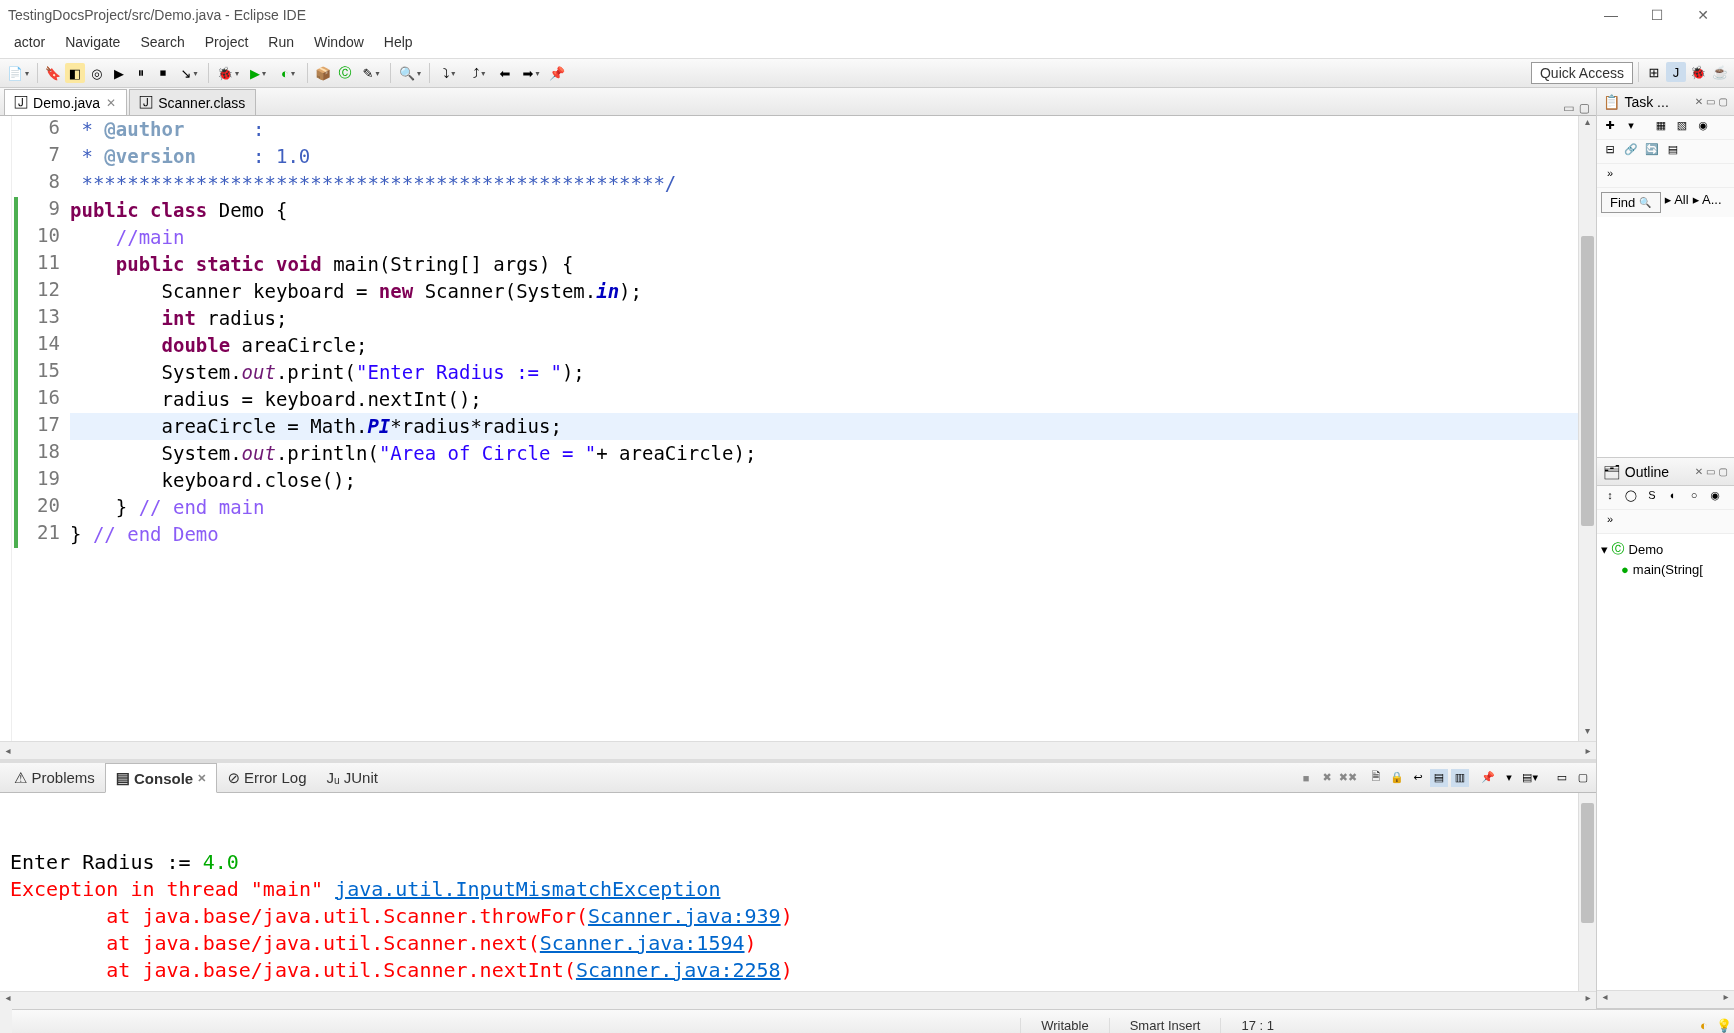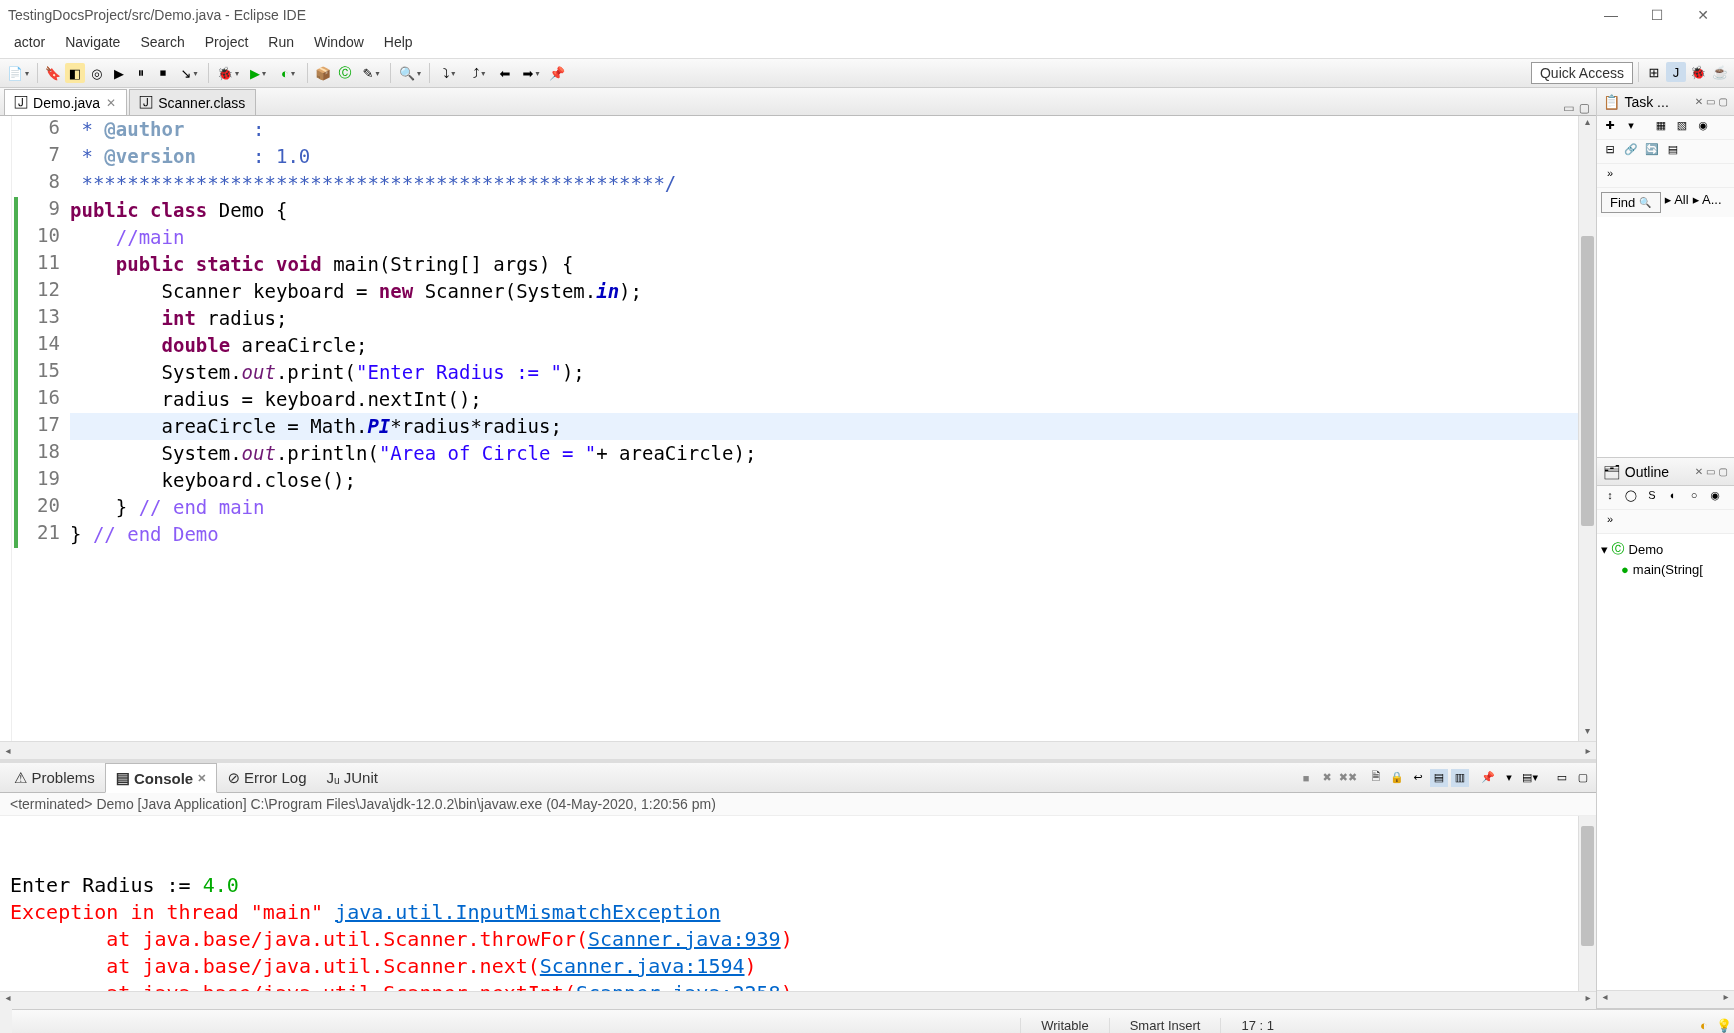--- a/index.html
+++ b/index.html
@@ -226,21 +226,20 @@
           <span class="btn" style="background:#cde">▥</span>
           <span style="width:4px"></span>
           <span class="btn">📌</span>
           <span class="btn">▾</span>
           <span class="btn">▤▾</span>
           <span style="width:8px"></span>
           <span class="btn">▭</span>
           <span class="btn">▢</span>
         </div>
       </div>
-      <div class="console-header">&lt;terminated&gt; Demo [Java Application] C:\Program Files\Java\jdk-12.0.2\bin\javaw.exe (04-May-2020, 1:20:56 pm)</div>
       <div class="console-body" id="console-body">
         <div>Enter Radius := <span class="console-in">4.0</span></div><div><span class="console-err">Exception in thread "main" </span><span class="console-link">java.util.InputMismatchException</span></div><div><span class="console-err">	at java.base/java.util.Scanner.throwFor(</span><span class="console-link">Scanner.java:939</span><span class="console-err">)</span></div><div><span class="console-err">	at java.base/java.util.Scanner.next(</span><span class="console-link">Scanner.java:1594</span><span class="console-err">)</span></div><div><span class="console-err">	at java.base/java.util.Scanner.nextInt(</span><span class="console-link">Scanner.java:2258</span><span class="console-err">)</span></div><div class="console-vscroll">
           <div class="thumb"></div>
         </div>
       </div>
       <div class="bottom-hscroll">
         <span class="arrow" style="width:16px;text-align:center;font-size:10px;color:#666">◂</span>
         <span style="flex:1"></span>
         <span class="arrow" style="width:16px;text-align:center;font-size:10px;color:#666">▸</span>
       </div>

